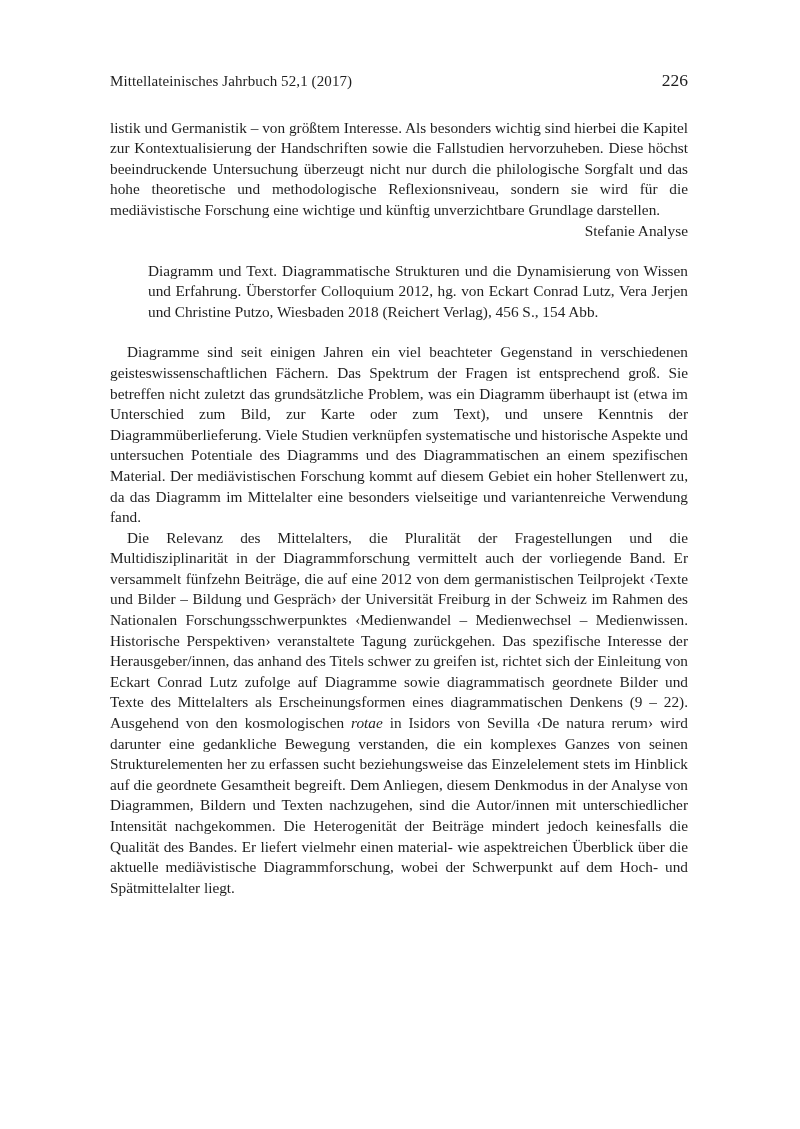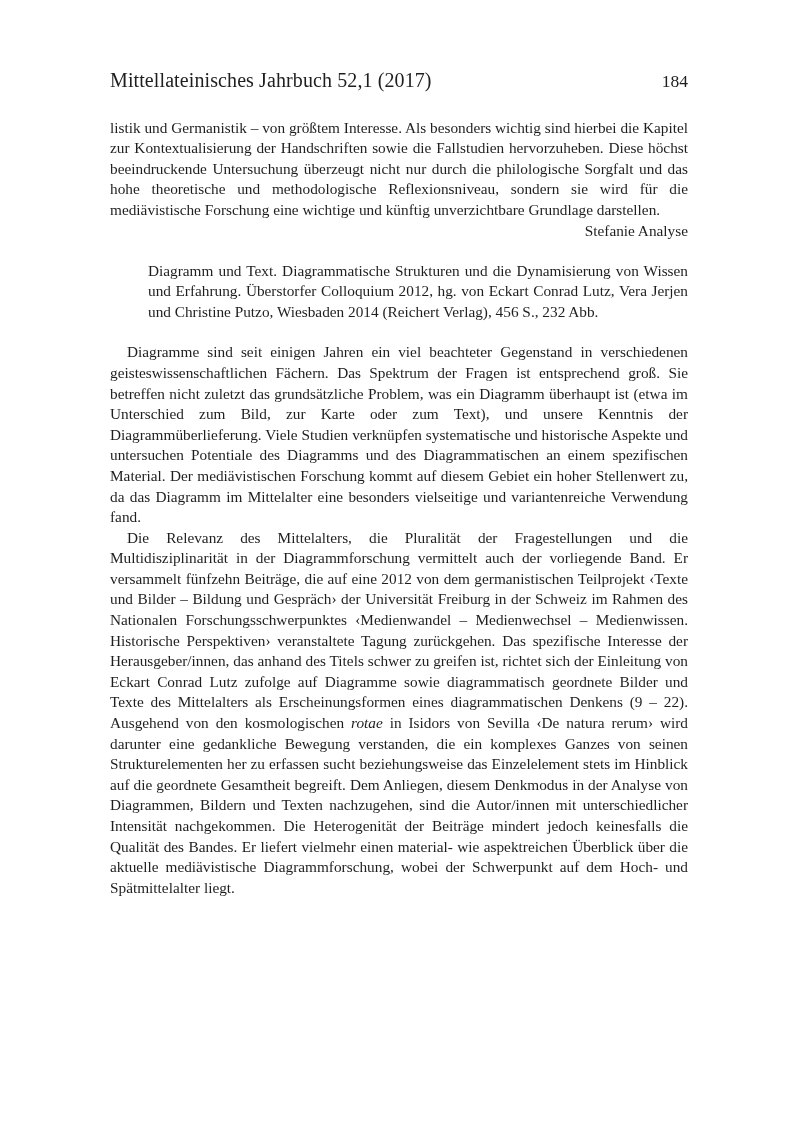--- a/index.html
+++ b/index.html
@@ -21,21 +21,21 @@
     color: #1e1e1e;
     overflow: hidden;
   }
   .running-head {
     display: flex;
     justify-content: space-between;
     align-items: baseline;
     margin-bottom: 26px;
   }
   .running-head .journal {
-    font-size: 20px;
+    font-size: 15px;
     letter-spacing: 0.1px;
   }
   .running-head .pagenum {
     font-size: 17.5px;
   }
   p {
     margin: 0;
     text-align: justify;
     hyphens: auto;
     -webkit-hyphens: auto;
@@ -56,31 +56,31 @@
     margin-top: 46px;
   }
 </style>
 </head>
 <body>
 
 <div class="page">
 
   <header class="running-head">
     <span class="journal">Mittellateinisches Jahrbuch 52,1 (2017)</span>
-    <span class="pagenum">184</span>
+    <span class="pagenum">226</span>
   </header>
 
   <main>
 
     <p class="body-text">
       <span>listik und Germanistik – von größtem Interesse. Als besonders wichtig sind hierbei die Kapitel zur Kontextualisierung der Handschriften sowie die Fallstudien hervorzuheben. Diese höchst beeindruckende Untersuchung überzeugt nicht nur durch die philologische Sorgfalt und das hohe theoretische und methodologische Reflexionsniveau, sondern sie wird für die mediävistische Forschung eine wichtige und künftig unverzichtbare Grundlage darstellen.</span>
       <span class="signature">Stefanie Analyse</span>
     </p>
 
-    <p class="citation">Diagramm und Text. Diagrammatische Strukturen und die Dynamisierung von Wissen und Erfahrung. Überstorfer Colloquium 2012, hg. von Eckart Conrad Lutz, Vera Jerjen und Christine Putzo, Wiesbaden 2014 (Reichert Verlag), 456 S., 232 Abb.</p>
+    <p class="citation">Diagramm und Text. Diagrammatische Strukturen und die Dynamisierung von Wissen und Erfahrung. Überstorfer Colloquium 2012, hg. von Eckart Conrad Lutz, Vera Jerjen und Christine Putzo, Wiesbaden 2018 (Reichert Verlag), 456 S., 154 Abb.</p>
 
     <p class="body-text indent">Diagramme sind seit einigen Jahren ein viel beachteter Gegenstand in verschiedenen geisteswissenschaftlichen Fächern. Das Spektrum der Fragen ist entsprechend groß. Sie betreffen nicht zuletzt das grundsätzliche Problem, was ein Diagramm überhaupt ist (etwa im Unterschied zum Bild, zur Karte oder zum Text), und unsere Kenntnis der Diagrammüberlieferung. Viele Studien verknüpfen systematische und historische Aspekte und untersuchen Potentiale des Diagramms und des Diagrammatischen an einem spezifischen Material. Der mediävistischen Forschung kommt auf diesem Gebiet ein hoher Stellenwert zu, da das Diagramm im Mittelalter eine besonders vielseitige und variantenreiche Verwendung fand.</p>
 
     <p class="body-text indent"><span>Die Relevanz des Mittelalters, die Pluralität der Fragestellungen und die Multidisziplinarität in der Diagrammforschung vermittelt auch der vorliegende Band. Er versammelt fünfzehn Beiträge, die auf eine 2012 von dem germanistischen Teilprojekt ‹Texte und Bilder – Bildung und Gespräch› der Universität Freiburg in der Schweiz im Rahmen des Nationalen Forschungsschwerpunktes ‹Medienwandel – Medienwechsel – Medienwissen. Historische Perspektiven› veranstaltete Tagung zurückgehen. Das spezifische Interesse der Herausgeber/innen, das anhand des Titels schwer zu greifen ist, richtet sich der Einleitung von Eckart Conrad Lutz zufolge auf Diagramme sowie diagrammatisch geordnete Bilder und Texte des Mittelalters als Erscheinungsformen eines diagrammatischen Denkens (9 – 22). Ausgehend von den kosmologischen </span><em class="work-term">rotae</em><span> in Isidors von Sevilla ‹De natura rerum› wird darunter eine gedankliche Bewegung verstanden, die ein komplexes Ganzes von seinen Strukturelementen her zu erfassen sucht beziehungsweise das Einzelelement stets im Hinblick auf die geordnete Gesamtheit begreift. Dem Anliegen, diesem Denkmodus in der Analyse von Diagrammen, Bildern und Texten nachzugehen, sind die Autor/innen mit unterschiedlicher Intensität nachgekommen. Die Heterogenität der Beiträge mindert jedoch keinesfalls die Qualität des Bandes. Er liefert vielmehr einen material- wie aspektreichen Überblick über die aktuelle mediävistische Diagrammforschung, wobei der Schwerpunkt auf dem Hoch- und Spätmittelalter liegt.</span></p>
 
 
   </main>
 
 </div>
 

